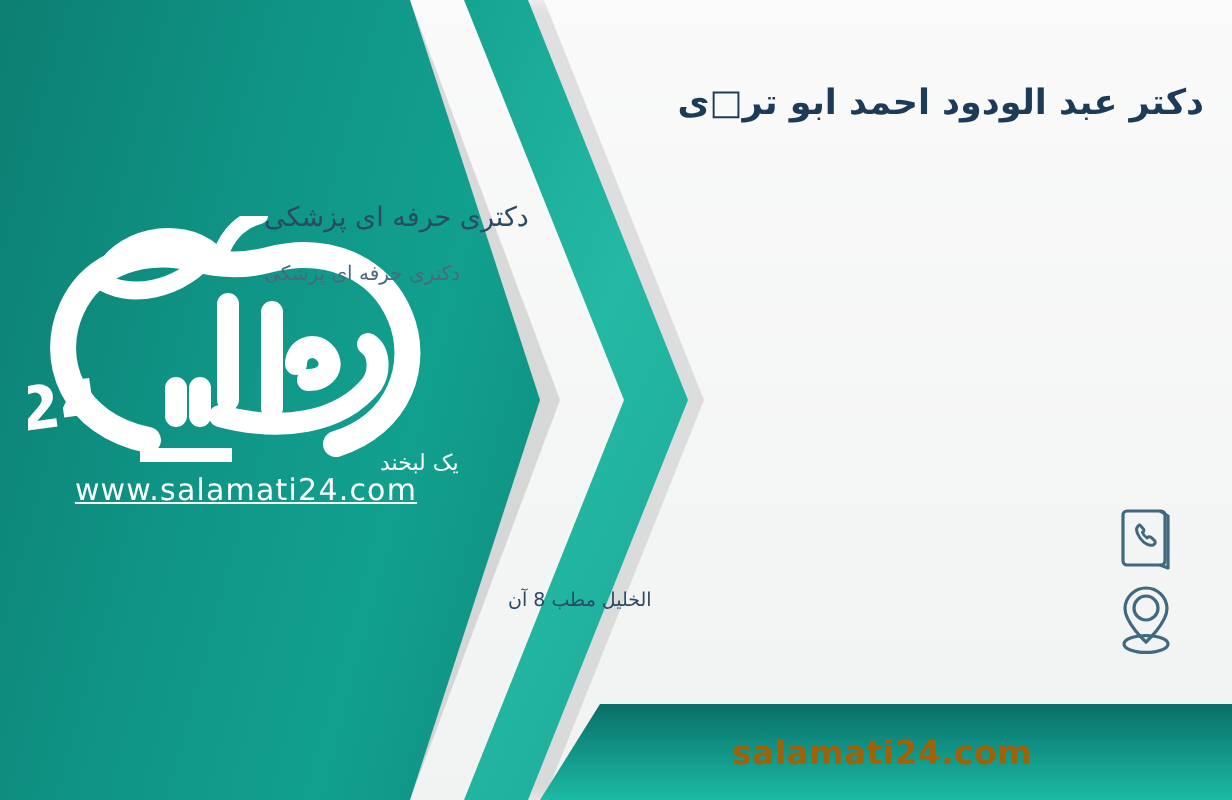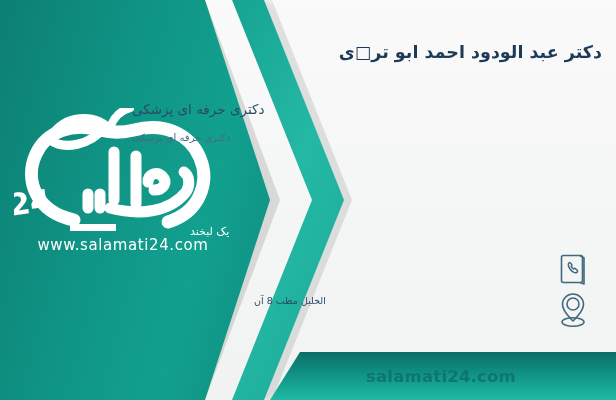--- a/index.html
+++ b/index.html
@@ -73,21 +73,21 @@
     -webkit-clip-path: polygon(60px 0, 376px 0, 376px 48px, 30px 48px);
     clip-path: polygon(60px 0, 376px 0, 376px 48px, 30px 48px);
   }
   .bottom-bar-text {
     position: absolute;
     left: 240px; top: 352px;
     width: 376px; height: 48px;
     display: flex;
     align-items: center;
     justify-content: center;
-    color: #0f766e;
+    color: #a16207;
     font-size: 16.5px;
     font-weight: bold;
     letter-spacing: 0.2px;
     direction: ltr;
     padding-left: 26px;
     box-sizing: border-box;
   }
 
   
   .logo {
@@ -99,20 +99,21 @@
   .logo-url {
     position: absolute;
     left: 0; top: 128px;
     width: 218px;
     text-align: center;
     color: #ffffff;
     font-size: 15px;
     letter-spacing: 0.6px;
     direction: ltr;
     font-family: "DejaVu Sans", "Liberation Sans", sans-serif;
+    text-decoration: underline;
   }
 
   
   .doc-title {
     position: absolute;
     right: 14px; top: 41px;
     width: 470px;
     text-align: right;
     color: #1d3b56;
     font-size: 17.5px;

